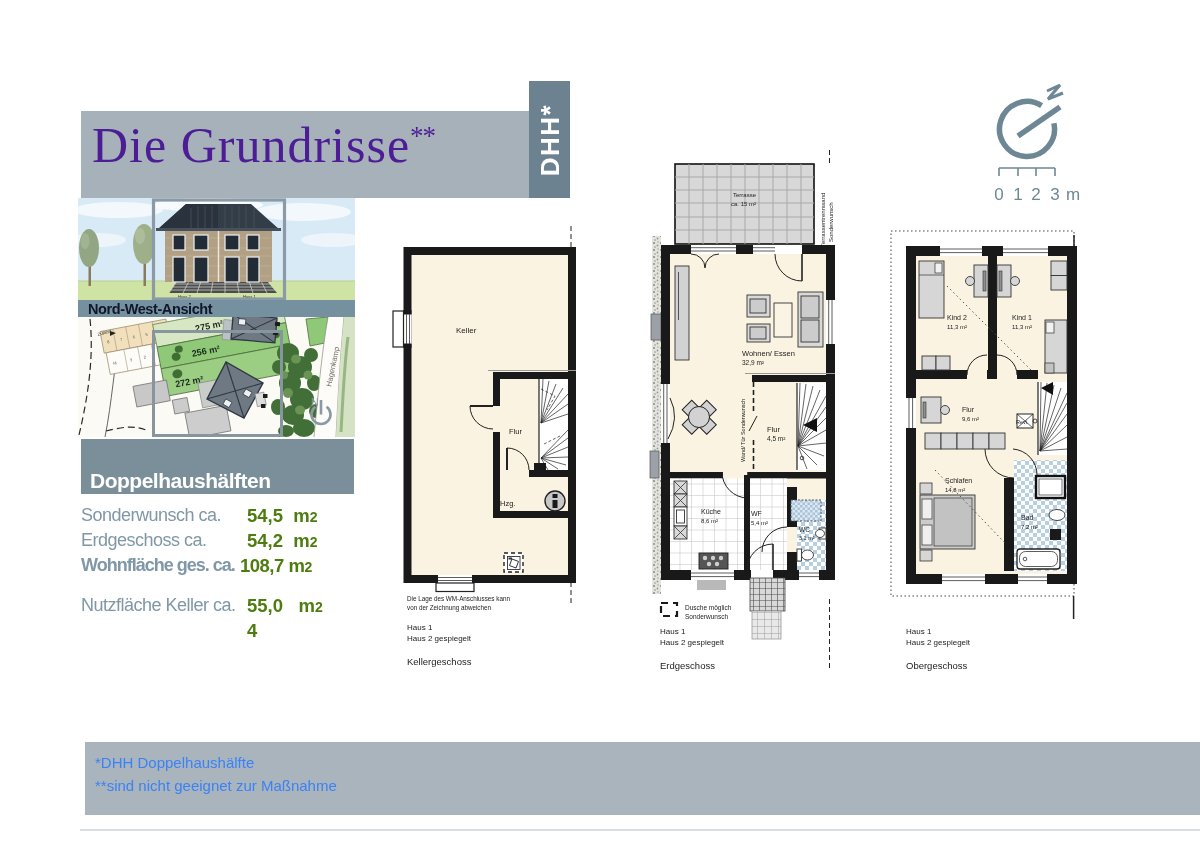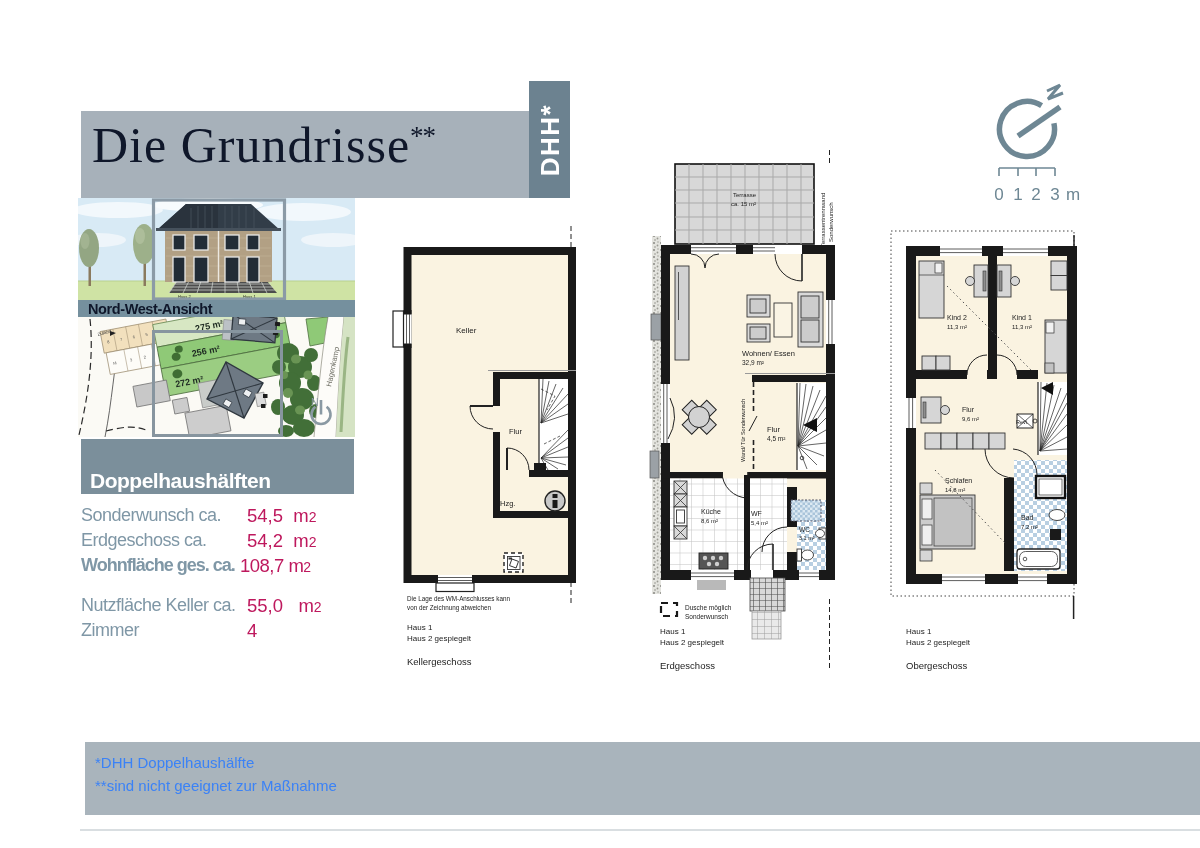--- a/index.html
+++ b/index.html
@@ -5,21 +5,21 @@
   html,body{margin:0;padding:0;}
   body{width:1200px;height:848px;position:relative;font-family:"Liberation Sans",sans-serif;background:#ffffff;overflow:hidden;}
   .abs{position:absolute;}
   svg text{font-family:"Liberation Sans",sans-serif;}
 </style>
 </head>
 <body>
 
 <div class="abs" style="left:81px;top:111px;width:452px;height:87px;background:#a7b1ba;"></div>
 
-<div class="abs" style="left:92px;top:116px;font-family:'Liberation Serif',serif;font-size:50px;color:#0f172a;letter-spacing:1px;">Die Grundrisse<span style="font-size:27px;vertical-align:17px;letter-spacing:-1px;">**</span></div>
+<div class="abs" style="left:92px;top:116px;font-family:'Liberation Serif',serif;font-size:50px;color:#4c1d95;letter-spacing:1px;">Die Grundrisse<span style="font-size:27px;vertical-align:17px;letter-spacing:-1px;">**</span></div>
 
 <div class="abs" style="left:529px;top:81px;width:41px;height:117px;background:#6c8290;"></div>
 
 <div class="abs" style="left:529px;top:81px;width:41px;height:117px;">
     <div style="position:absolute;left:50%;top:50%;transform:translate(-50%,-50%) rotate(-90deg);color:#ffffff;font-weight:bold;font-size:26px;letter-spacing:1.5px;white-space:nowrap;">DHH*</div>
   </div>
 
 <svg class="abs" style="left:78px;top:198px;" width="277" height="104" viewBox="0 0 277 104">
 
   <rect x="0" y="0" width="277" height="84" fill="#d8eaf5"></rect>
@@ -252,24 +252,23 @@
 <div class="abs" style="left:81px;top:439px;width:273px;height:55px;background:#7b8f9b;"></div>
 
 <div class="abs" style="left:90px;top:469px;font-size:21px;font-weight:bold;color:#ffffff;line-height:24px;letter-spacing:-0.5px;">Doppelhaushälften<br>1, 2 gespiegelt</div>
 
 <div class="abs" style="left:81px;top:503px;width:280px;font-size:18px;color:#7f97a6;line-height:25px;letter-spacing:-0.5px;">
   <div>Sonderwunsch ca.</div>
   <div>Erdgeschoss ca.</div>
   <div style="font-weight:bold;letter-spacing:-1px;">Wohnfläche ges. ca.</div>
   <div style="height:15px;"></div>
   <div>Nutzfläche Keller ca.</div>
-  <div>Zimmer</div>
 </div>
 
-<div class="abs" style="left:247px;top:503px;width:160px;font-size:18.5px;font-weight:normal;color:#be185d;line-height:25px;">
+<div class="abs" style="left:247px;top:503px;width:160px;font-size:18.5px;font-weight:bold;color:#4d7c0f;line-height:25px;">
   <div>54,5&nbsp;&nbsp;m<span style="font-size:14px;line-height:0;">2</span></div>
   <div>54,2&nbsp;&nbsp;m<span style="font-size:14px;line-height:0;">2</span></div>
   <div style="margin-left:-7px;letter-spacing:-0.5px;">108,7 m<span style="font-size:14px;line-height:0;">2</span></div>
   <div style="height:15px;"></div>
   <div>55,0&nbsp;&nbsp;&nbsp;m<span style="font-size:14px;line-height:0;">2</span></div>
   <div>4</div>
 </div>
 
 <svg class="abs" style="left:975px;top:72px;" width="130" height="130" viewBox="0 0 130 130">
   <g fill="none" stroke="#6e8794">

